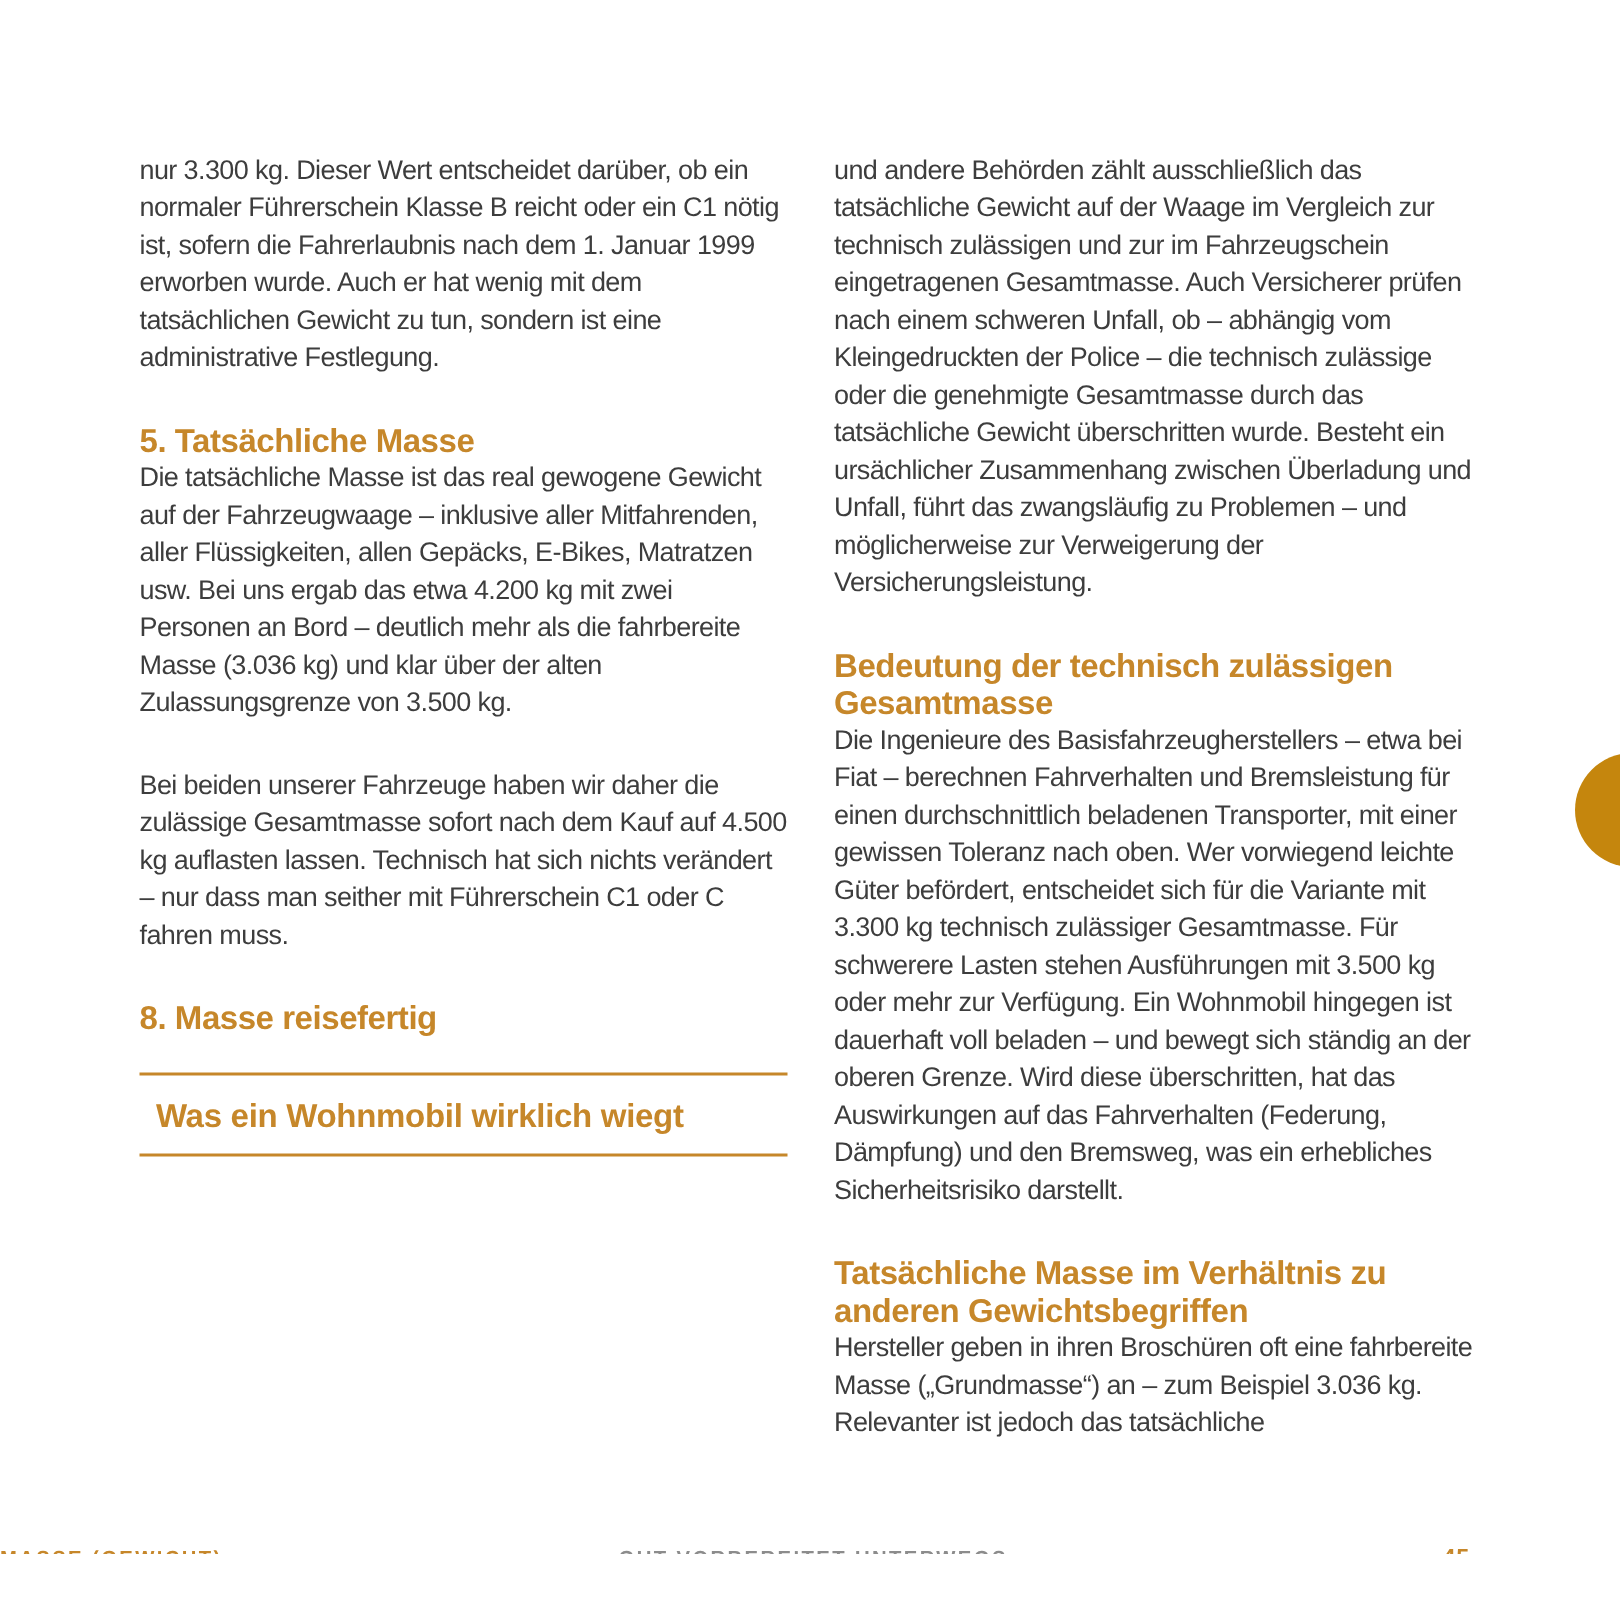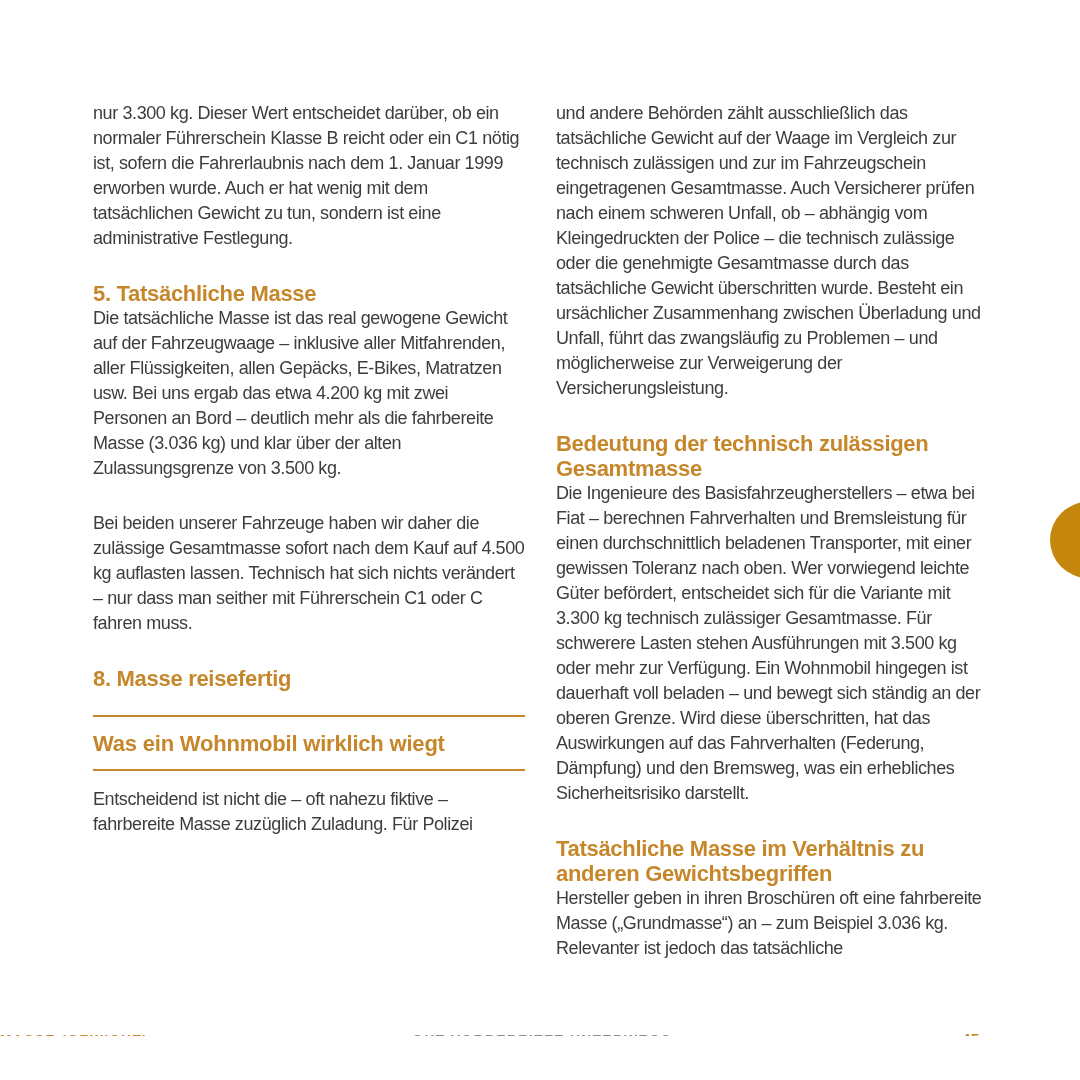--- a/index.html
+++ b/index.html
@@ -45,21 +45,21 @@
   }
   .subhead + .para{margin-top:0;}
   .section-break{margin-top:24px;}
   .rule{
     border:none;
     border-top:2px solid var(--accent);
     margin:0;
     width:100%;
   }
   .display-head{
-    margin:14px 0 12px;
+    margin:14px 11px 12px;
     font-size:22px;
     line-height:26px;
     letter-spacing:-0.2px;
     font-weight:bold;
     color:var(--accent);
   }
   .section-break + .para{margin-top:16px;}
   .page-circle{
     position:absolute;
     top:502px;
@@ -99,21 +99,20 @@
     <p class="para">nur 3.300 kg. Dieser Wert entscheidet darüber, ob ein normaler Führerschein Klasse B reicht oder ein C1 nötig ist, sofern die Fahrerlaubnis nach dem 1. Januar 1999 erworben wurde. Auch er hat wenig mit dem tatsächlichen Gewicht zu tun, sondern ist eine administrative Festlegung.</p>
     <h3 class="subhead">5. Tatsächliche Masse</h3>
     <p class="para">Die tatsächliche Masse ist das real gewogene Gewicht auf der Fahrzeugwaage – inklusive aller Mitfahrenden, aller Flüssigkeiten, allen Gepäcks, E-Bikes, Matratzen usw. Bei uns ergab das etwa 4.200 kg mit zwei Personen an Bord – deutlich mehr als die fahrbereite Masse (3.036 kg) und klar über der alten Zulassungsgrenze von 3.500 kg.</p>
     <p class="para">Bei beiden unserer Fahrzeuge haben wir daher die zulässige Gesamtmasse sofort nach dem Kauf auf 4.500 kg auflasten lassen. Technisch hat sich nichts verändert – nur dass man seither mit Führerschein C1 oder C fahren muss.</p>
     <h3 class="subhead">8. Masse reisefertig</h3>
     <div class="section-break">
       <hr class="rule">
       <h2 class="display-head">Was ein Wohnmobil wirklich wiegt</h2>
       <hr class="rule">
     </div>
-    <p class="para">Entscheidend ist nicht die – oft nahezu fiktive – fahrbereite Masse zuzüglich Zuladung. Für Polizei</p>
   </section>
 
   <section class="col col-right">
     <p class="para">und andere Behörden zählt ausschließlich das tatsächliche Gewicht auf der Waage im Vergleich zur technisch zulässigen und zur im Fahrzeugschein eingetragenen Gesamtmasse. Auch Versicherer prüfen nach einem schweren Unfall, ob – abhängig vom Kleingedruckten der Police – die technisch zulässige oder die genehmigte Gesamtmasse durch das tatsächliche Gewicht überschritten wurde. Besteht ein ursächlicher Zusammenhang zwischen Überladung und Unfall, führt das zwangsläufig zu Problemen – und möglicherweise zur Verweigerung der Versicherungsleistung.</p>
     <h3 class="subhead">Bedeutung der technisch zulässigen Gesamtmasse</h3>
     <p class="para">Die Ingenieure des Basisfahrzeugherstellers – etwa bei Fiat – berechnen Fahrverhalten und Bremsleistung für einen durchschnittlich beladenen Transporter, mit einer gewissen Toleranz nach oben. Wer vorwiegend leichte Güter befördert, entscheidet sich für die Variante mit 3.300 kg technisch zulässiger Gesamtmasse. Für schwerere Lasten stehen Ausführungen mit 3.500 kg oder mehr zur Verfügung. Ein Wohnmobil hingegen ist dauerhaft voll beladen – und bewegt sich ständig an der oberen Grenze. Wird diese überschritten, hat das Auswirkungen auf das Fahrverhalten (Federung, Dämpfung) und den Bremsweg, was ein erhebliches Sicherheitsrisiko darstellt.</p>
     <h3 class="subhead">Tatsächliche Masse im Verhältnis zu anderen Gewichtsbegriffen</h3>
     <p class="para">Hersteller geben in ihren Broschüren oft eine fahrbereite Masse („Grundmasse“) an – zum Beispiel 3.036 kg. Relevanter ist jedoch das tatsächliche</p>
   </section>
 

